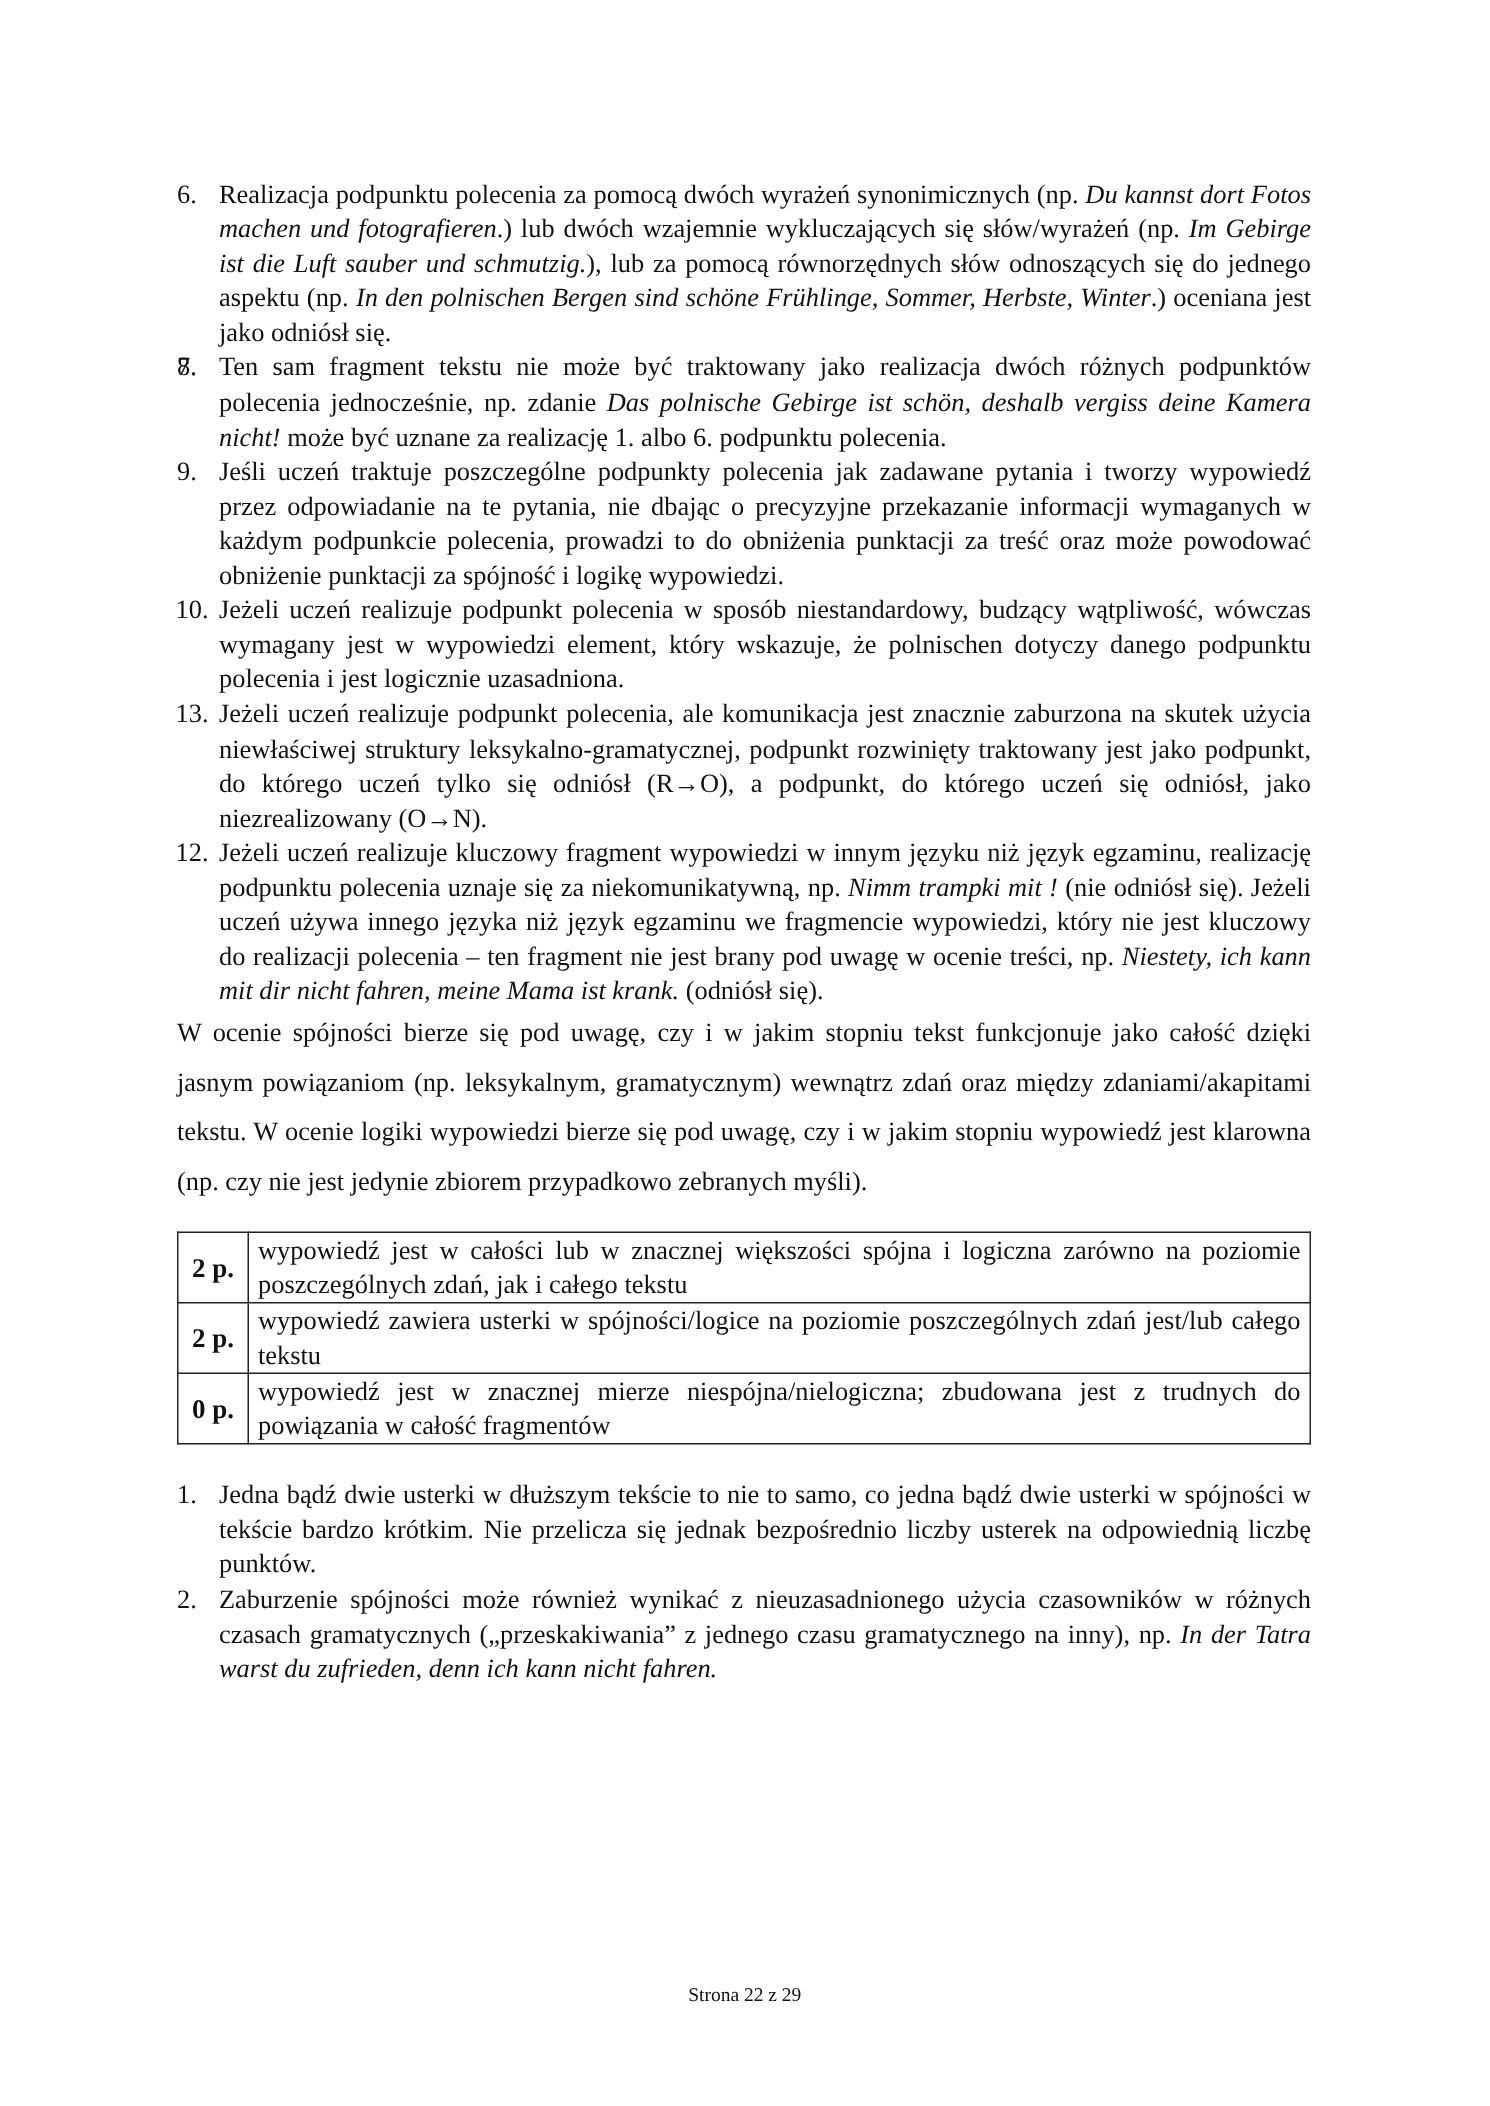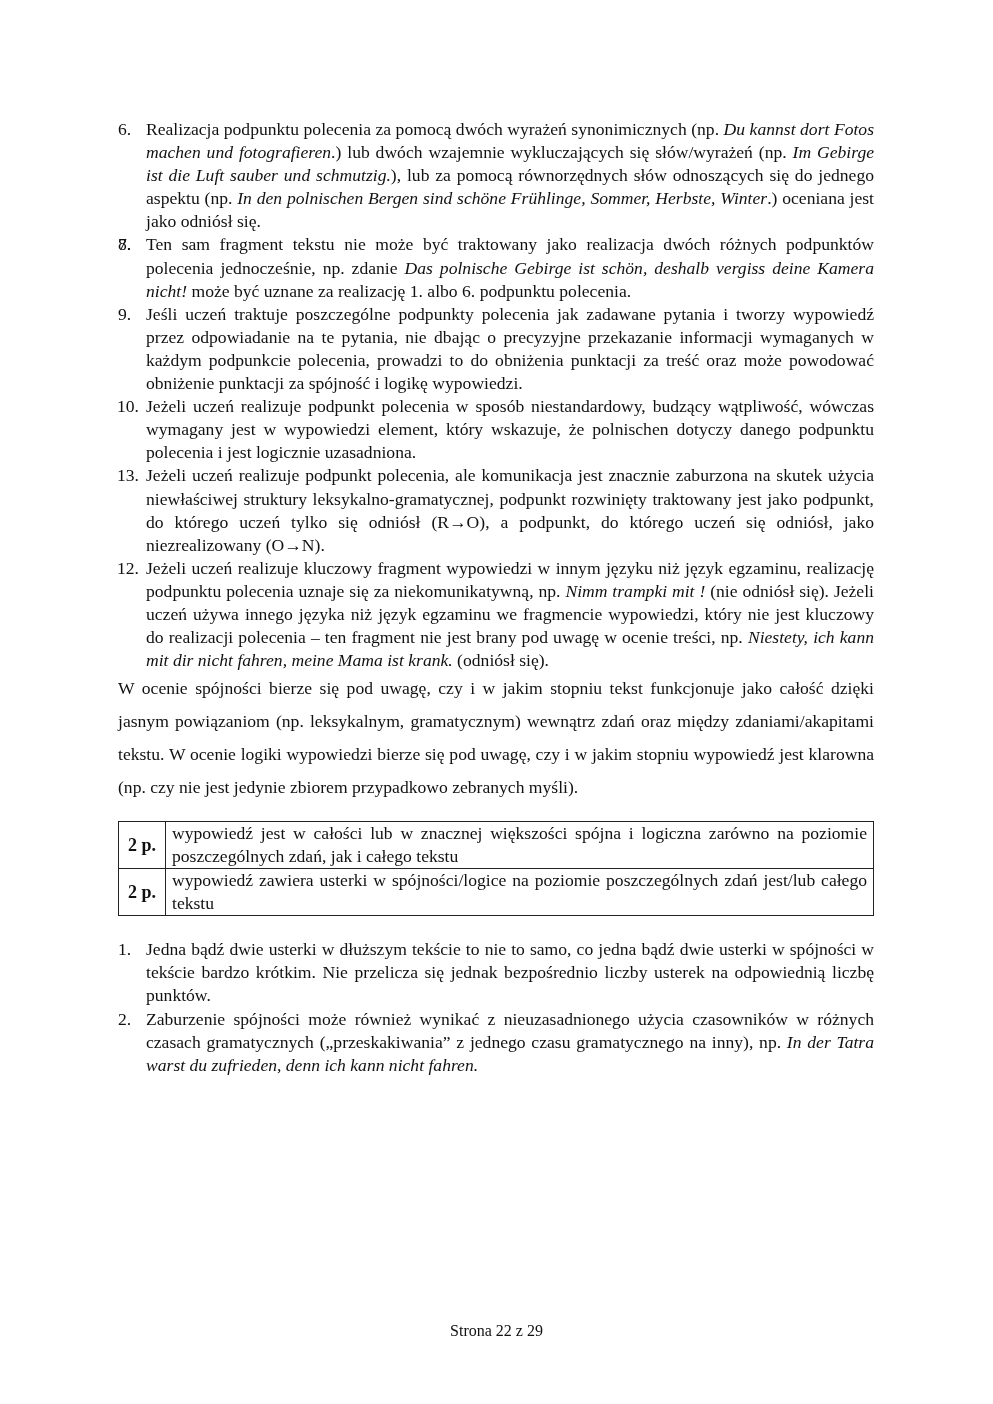--- a/index.html
+++ b/index.html
@@ -12,21 +12,21 @@
   .list li { position: relative; padding-left: 28px; line-height: 23.1px; text-align: justify; }
   .list li .num { position: absolute; left: 0; top: 0; }
   .list li .num.two { left: -1px; }
   .heading { font-style: italic; margin-top: 21px; line-height: 23px; }
   .para { line-height: 33px; text-align: justify; }
   table.score { border-collapse: collapse; width: 756px; margin-top: 17px; }
   table.score td { border: 1.2px solid #222; padding: 0 6px; line-height: 23px; vertical-align: middle; }
   table.score td.pts { width: 46px; text-align: center; font-weight: bold; font-size: 18px; padding: 0; }
   table.score td.desc { text-align: justify; }
   .list2 { margin-top: 22px; }
-  .footer { position: absolute; left: 0; width: 993px; top: 1322px; text-align: center; font-size: 16px; }
+  .footer { position: absolute; left: 0; width: 993px; top: 1322px; text-align: center; font-size: 13px; }
   i, em { font-style: italic; }
   b { font-weight: normal; }
 </style>
 </head>
 <body>
 
 <div class="page">
   <ol class="list">
       <li><span class="num">6.</span><span>Realizacja podpunktu polecenia za pomocą dwóch wyrażeń synonimicznych (np. </span><i>Du kannst dort Fotos machen und fotografieren</i><span>.) lub dwóch wzajemnie wykluczających się słów/wyrażeń (np. </span><i>Im Gebirge ist die Luft sauber und schmutzig.</i><span>), lub za pomocą równorzędnych słów odnoszących się do jednego aspektu (np. </span><i>In den polnischen Bergen sind schöne Frühlinge, Sommer, Herbste, Winter</i><span>.) oceniana jest jako </span><b>odniósł się</b><span>.</span></li>
       <li><span class="num">7.</span></li>
@@ -42,20 +42,24 @@
   <table class="score">
     <tbody>
       <tr>
         <td class="pts">2 p.</td>
         <td class="desc">wypowiedź jest w całości lub w znacznej większości spójna i logiczna zarówno na poziomie poszczególnych zdań, jak i całego tekstu</td>
       </tr>
       <tr>
         <td class="pts">2 p.</td>
         <td class="desc">wypowiedź zawiera usterki w spójności/logice na poziomie poszczególnych zdań jest/lub całego tekstu</td>
       </tr>
+      <tr>
+        <td class="pts">0 p.</td>
+        <td class="desc">wypowiedź jest w znacznej mierze niespójna/nielogiczna; zbudowana jest z trudnych do powiązania w całość fragmentów</td>
+      </tr>
     </tbody>
   </table>
 
   <ol class="list list2">
       <li><span class="num">1.</span><span>Jedna bądź dwie usterki w dłuższym tekście to nie to samo, co jedna bądź dwie usterki w spójności w tekście bardzo krótkim. Nie przelicza się jednak bezpośrednio liczby usterek na odpowiednią liczbę punktów.</span></li>
       <li><span class="num">2.</span><span>Zaburzenie spójności może również wynikać z nieuzasadnionego użycia czasowników w różnych czasach gramatycznych („przeskakiwania” z jednego czasu gramatycznego na inny), np. </span><i>In der Tatra warst du zufrieden, denn ich kann nicht fahren.</i></li>
     </ol>
 </div>
 
 <div class="footer">Strona 22 z 29</div>

